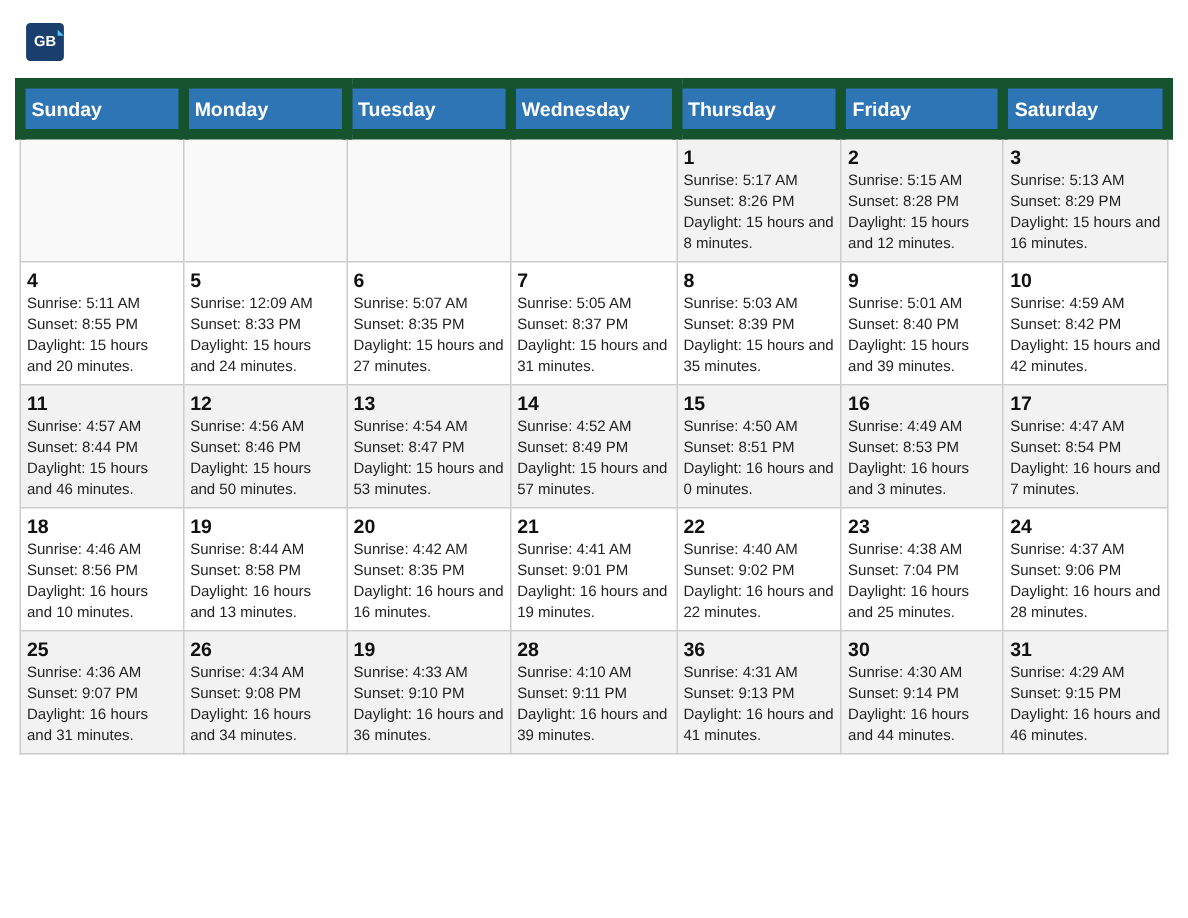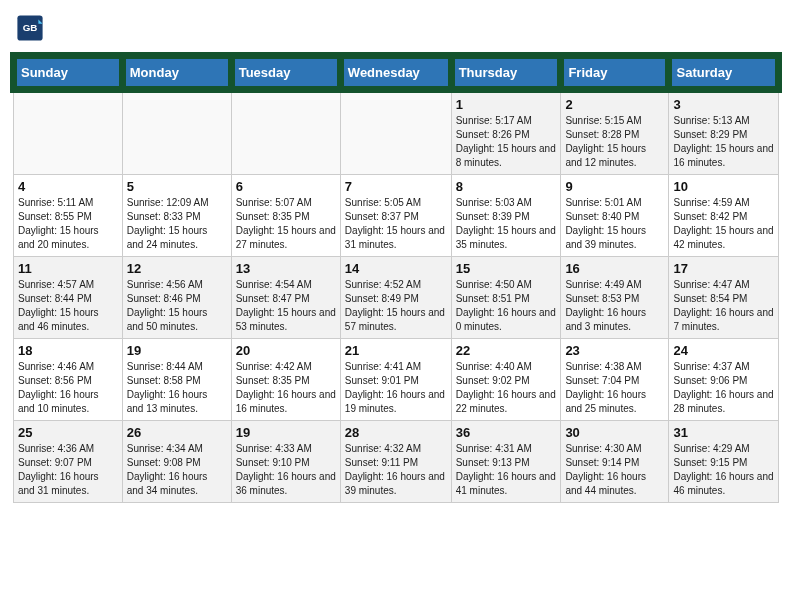--- a/index.html
+++ b/index.html
@@ -297,21 +297,21 @@
 Daylight: 16 hours and 34 minutes.</div>
         </td>
         <td>
           <span class="day-number">19</span>
           <div class="day-info">Sunrise: 4:33 AM
 Sunset: 9:10 PM
 Daylight: 16 hours and 36 minutes.</div>
         </td>
         <td>
           <span class="day-number">28</span>
-          <div class="day-info">Sunrise: 4:32 AM
+          <div class="day-info">Sunrise: 4:10 AM
 Sunset: 9:11 PM
 Daylight: 16 hours and 39 minutes.</div>
         </td>
         <td>
           <span class="day-number">36</span>
           <div class="day-info">Sunrise: 4:31 AM
 Sunset: 9:13 PM
 Daylight: 16 hours and 41 minutes.</div>
         </td>
         <td>

